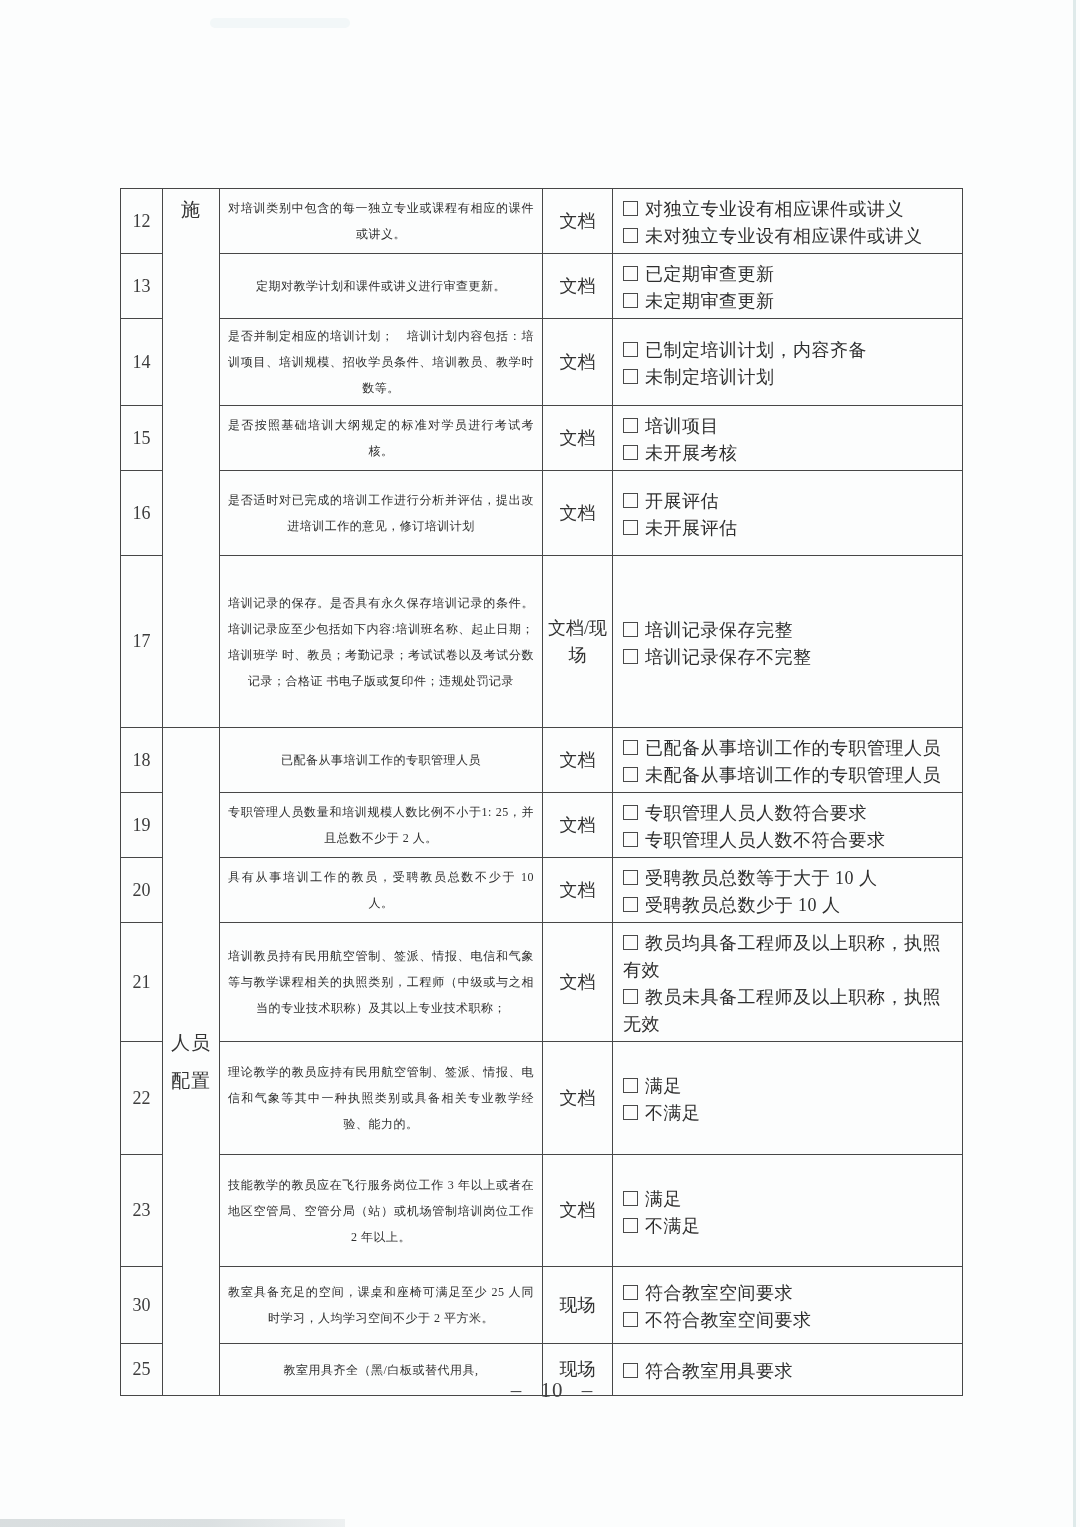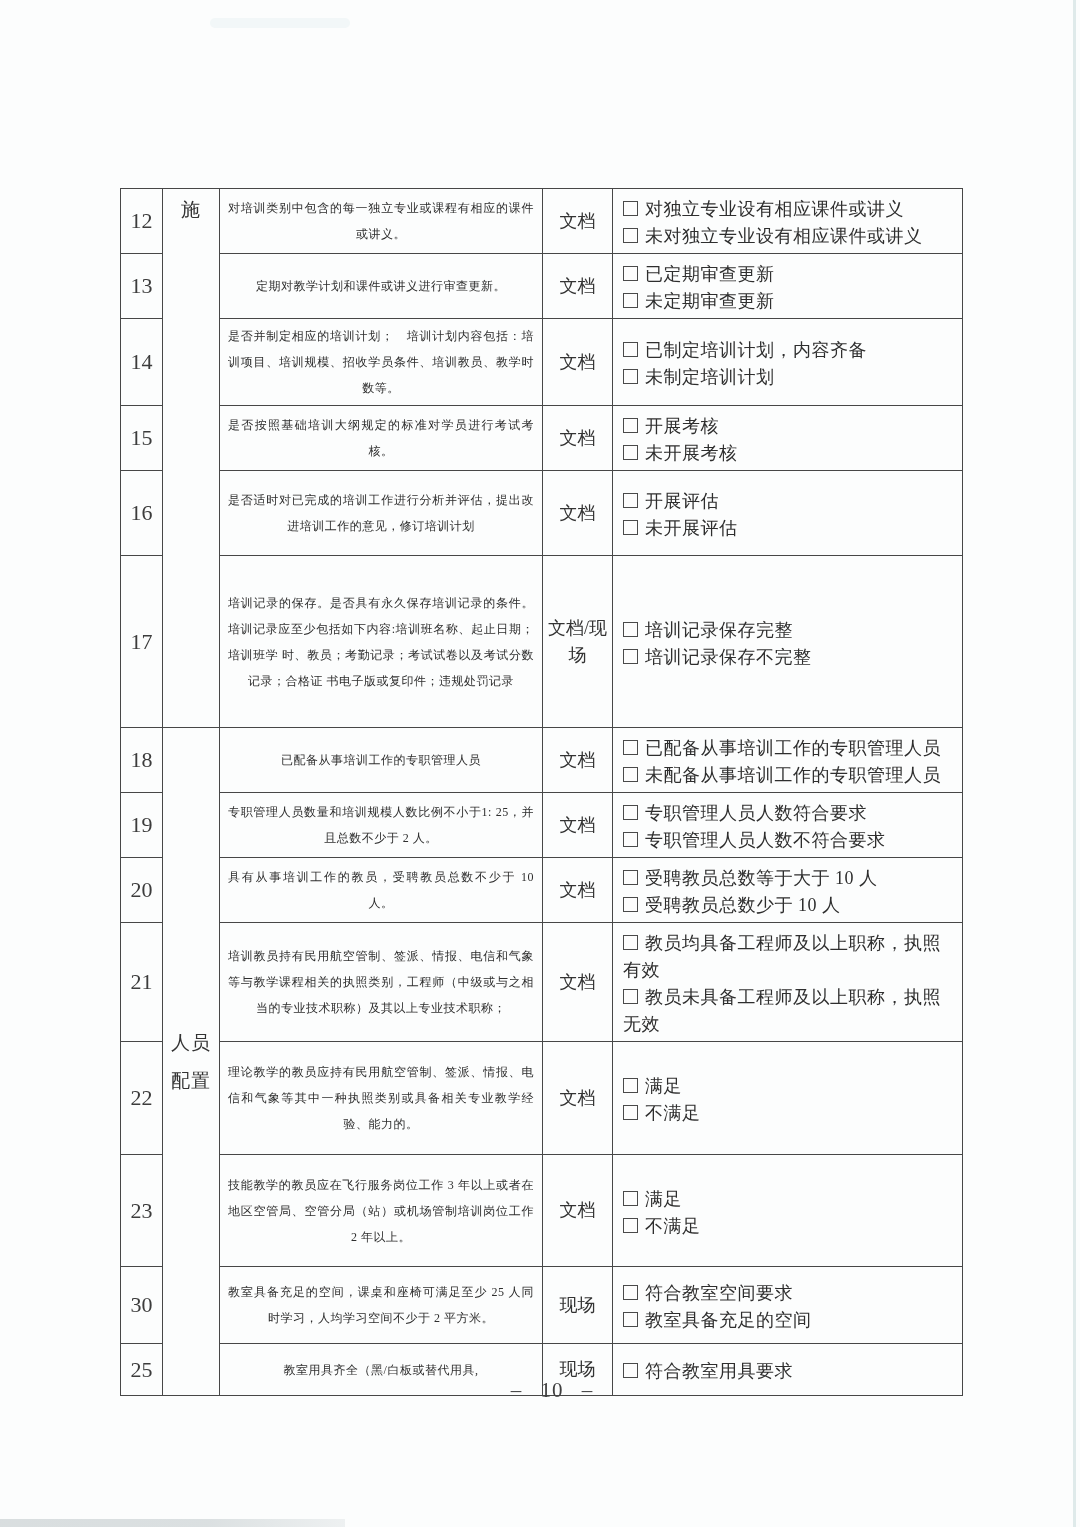--- a/index.html
+++ b/index.html
@@ -16,21 +16,21 @@
     width:842px;
     border-collapse:collapse;
     table-layout:fixed;
   }
   table.checklist td{
     border:1.6px solid #474747;
     overflow:hidden;
   }
   td.num{
     text-align:center;
-    font-size:22px;
+    font-size:18px;
     color:#3c3c3c;
     vertical-align:middle;
   }
   td.cat{
     text-align:center;
     font-size:19px;
     letter-spacing:1px;
     color:#333;
   }
   td.cat-top{vertical-align:top;padding-top:8px;}
@@ -130,21 +130,21 @@
           <td class="opts">
             <div class="opt"><span class="cb"></span><span>已制定培训计划，内容齐备</span></div>
             <div class="opt"><span class="cb"></span><span>未制定培训计划</span></div>
           </td>
         </tr>
         <tr style="height: 58px; font-family: Liberation Serif, serif;">
           <td class="num">15</td>
           <td class="desc">是否按照基础培训大纲规定的标准对学员进行考试考核。</td>
           <td class="type">文档</td>
           <td class="opts">
-            <div class="opt"><span class="cb"></span><span>开展考核</span></div>
+            <div class="opt"><span class="cb"></span><span>培训项目</span></div>
             <div class="opt"><span class="cb"></span><span>未开展考核</span></div>
           </td>
         </tr>
         <tr style="height: 85px;">
           <td class="num">16</td>
           <td class="desc">是否适时对已完成的培训工作进行分析并评估，提出改进培训工作的意见，修订培训计划</td>
           <td class="type">文档</td>
           <td class="opts">
             <div class="opt"><span class="cb"></span><span>开展评估</span></div>
             <div class="opt"><span class="cb"></span><span>未开展评估</span></div>
@@ -213,21 +213,21 @@
             <div class="opt"><span class="cb"></span><span>满足</span></div>
             <div class="opt"><span class="cb"></span><span>不满足</span></div>
           </td>
         </tr>
         <tr style="height: 77px;">
           <td class="num">30</td>
           <td class="desc">教室具备充足的空间，课桌和座椅可满足至少 25 人同时学习，人均学习空间不少于 2 平方米。</td>
           <td class="type">现场</td>
           <td class="opts">
             <div class="opt"><span class="cb"></span><span>符合教室空间要求</span></div>
-            <div class="opt"><span class="cb"></span><span>教室具备充足的空间</span></div>
+            <div class="opt"><span class="cb"></span><span>不符合教室空间要求</span></div>
           </td>
         </tr>
         <tr style="height: 43px;">
           <td class="num">25</td>
           <td class="desc">教室用具齐全（黑/白板或替代用具,</td>
           <td class="type">现场</td>
           <td class="opts">
             <div class="opt"><span class="cb"></span><span>符合教室用具要求</span></div>
           </td>
         </tr>

